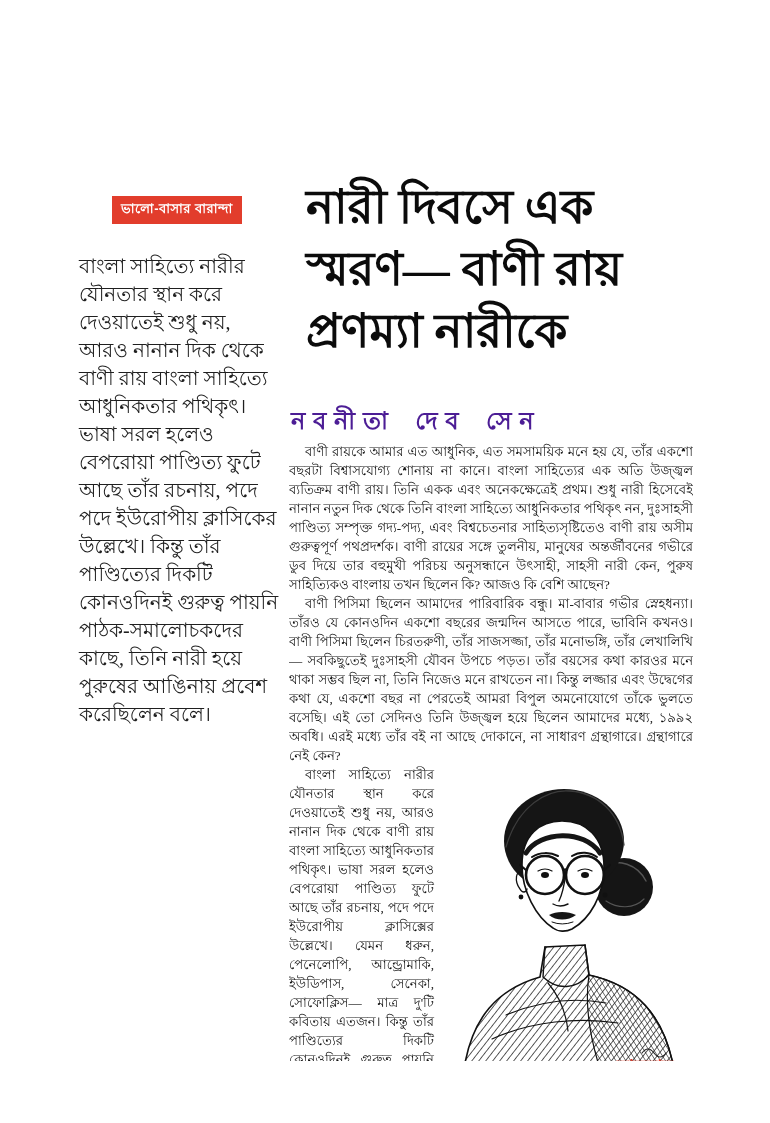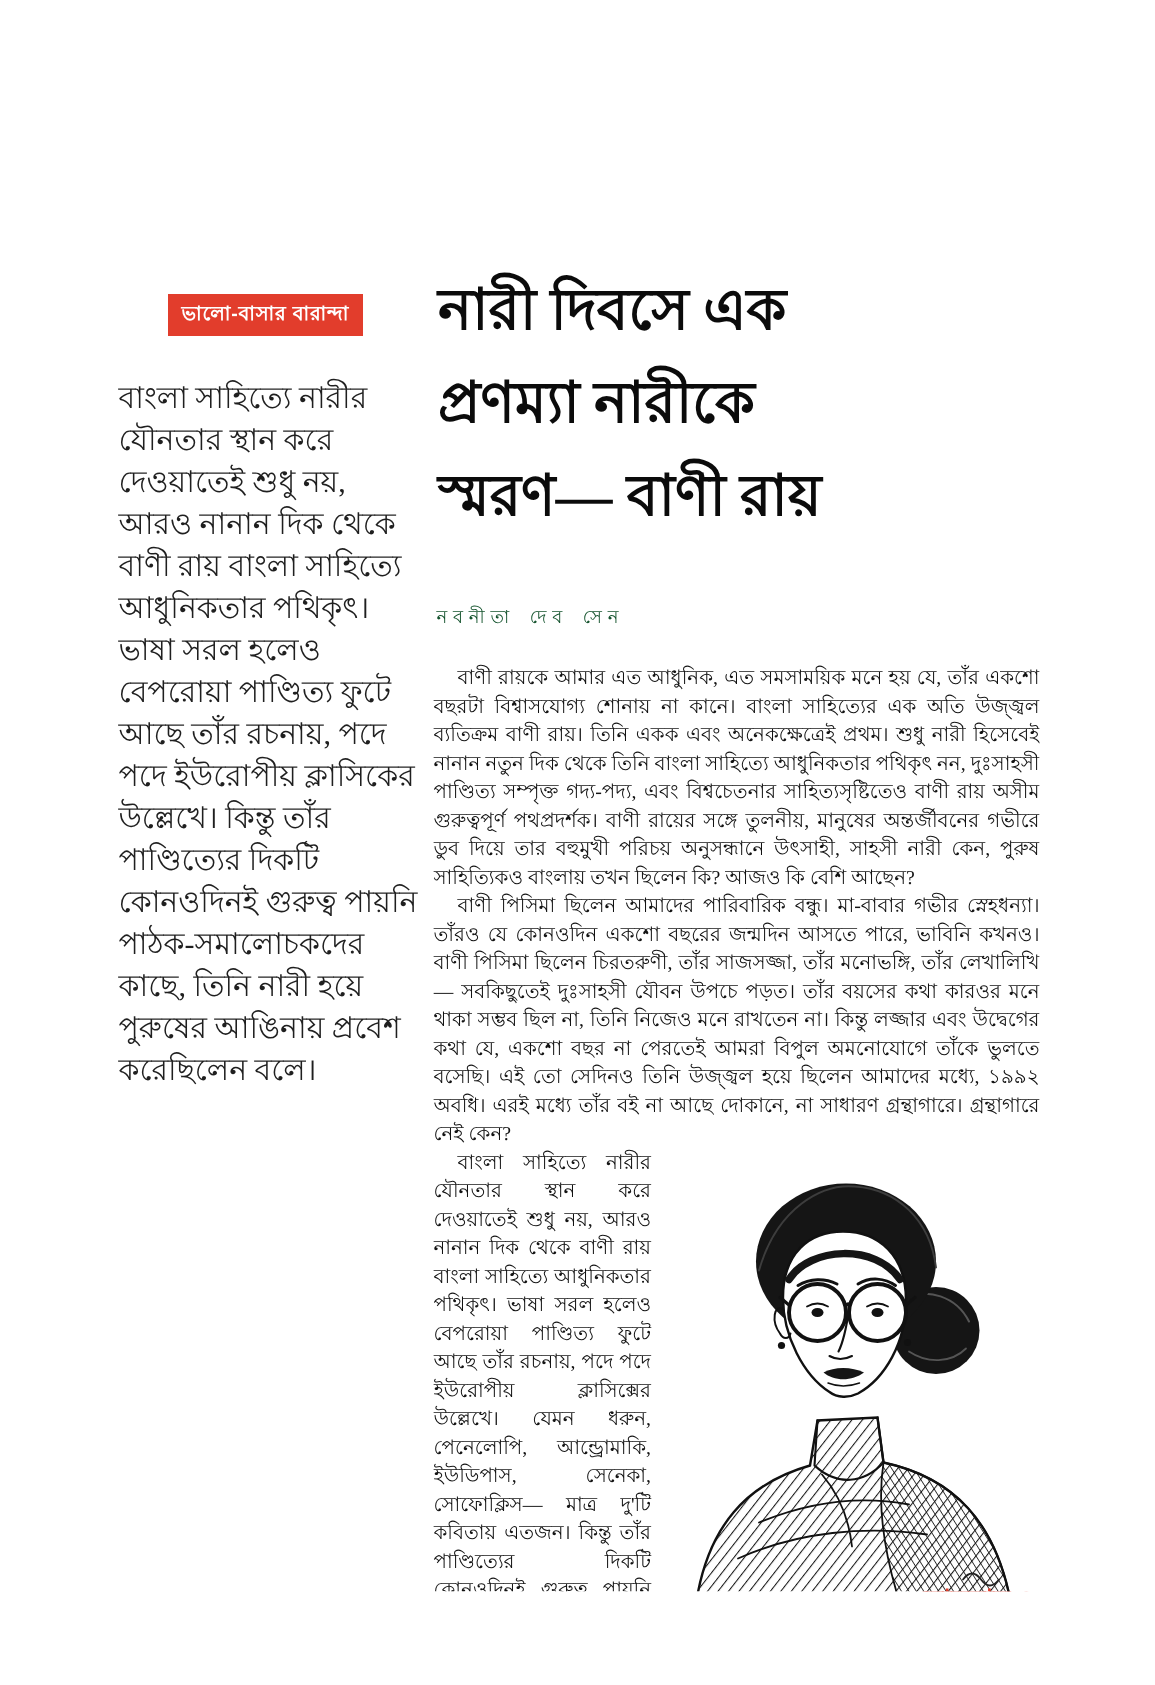--- a/index.html
+++ b/index.html
@@ -17,27 +17,27 @@
   .masthead-tag {
     position: absolute; left: 112px; top: 196px;
     background: var(--accent-red);
     color: #ffffff;
     font-size: 13px; font-weight: 700;
     padding: 3px 9px 4px 9px;
     letter-spacing: 0.5px;
     font-family: "Liberation Sans", "DejaVu Sans", sans-serif;
   }
   .headline {
-    position: absolute; left: 292px; top: 176px; width: 440px;
-    font-size: 38px; line-height: 62px; font-weight: 700;
+    position: absolute; left: 306px; top: 176px; width: 440px;
+    font-size: 47px; line-height: 62px; font-weight: 700;
     color: #0b0b0b;
   }
   .byline {
     position: absolute; left: 291px; top: 402px;
-    font-size: 12px; font-weight: 400; color: #14532d;
+    font-size: 24px; font-weight: 700; color: #4c1d95;
     letter-spacing: 0.32em; word-spacing: 0.25em;
   }
   .pull-quote {
     position: absolute; left: 79px; top: 252px; width: 200px;
     font-size: 20px; line-height: 28px; color: #1f1f1f;
     font-weight: 400;
   }
   .article-body {
     position: absolute; left: 289px; top: 442px; width: 404px; height: 634px;
     overflow: hidden;
@@ -61,22 +61,22 @@
 </style>
 </head>
 <body>
 
 <div class="page">
 
   <div class="masthead-tag">ভালো-বাসার বারান্দা</div>
 
   <div class="headline">
     <div>নারী দিবসে এক</div>
+    <div>স্মরণ— বাণী রায়</div>
     <div>প্রণম্যা নারীকে</div>
-    <div>স্মরণ— বাণী রায়</div>
   </div>
 
   <div class="byline">নবনীতা দেব সেন</div>
 
   <div class="pull-quote">বাংলা সাহিত্যে নারীর যৌনতার স্থান করে দেওয়াতেই শুধু নয়, আরও নানান দিক থেকে বাণী রায় বাংলা সাহিত্যে আধুনিকতার পথিকৃৎ। ভাষা সরল হলেও বেপরোয়া পাণ্ডিত্য ফুটে আছে তাঁর রচনায়, পদে পদে ইউরোপীয় ক্লাসিকের উল্লেখে। কিন্তু তাঁর পাণ্ডিত্যের দিকটি কোনওদিনই গুরুত্ব পায়নি পাঠক-সমালোচকদের কাছে, তিনি নারী হয়ে পুরুষের আঙিনায় প্রবেশ করেছিলেন বলে।</div>
 
   <div class="article-body">
     <p class="p-indent">বাণী রায়কে আমার এত আধুনিক, এত সমসাময়িক মনে হয় যে, তাঁর একশো বছরটা বিশ্বাসযোগ্য শোনায় না কানে। বাংলা সাহিত্যের এক অতি উজ্জ্বল ব্যতিক্রম বাণী রায়। তিনি একক এবং অনেকক্ষেত্রেই প্রথম। শুধু নারী হিসেবেই নানান নতুন দিক থেকে তিনি বাংলা সাহিত্যে আধুনিকতার পথিকৃৎ নন, দুঃসাহসী পাণ্ডিত্য সম্পৃক্ত গদ্য-পদ্য, এবং বিশ্বচেতনার সাহিত্যসৃষ্টিতেও বাণী রায় অসীম গুরুত্বপূর্ণ পথপ্রদর্শক। বাণী রায়ের সঙ্গে তুলনীয়, মানুষের অন্তর্জীবনের গভীরে ডুব দিয়ে তার বহুমুখী পরিচয় অনুসন্ধানে উৎসাহী, সাহসী নারী কেন, পুরুষ সাহিত্যিকও বাংলায় তখন ছিলেন কি? আজও কি বেশি আছেন?</p>
     <p class="p-indent">বাণী পিসিমা ছিলেন আমাদের পারিবারিক বন্ধু। মা-বাবার গভীর স্নেহধন্যা। তাঁরও যে কোনওদিন একশো বছরের জন্মদিন আসতে পারে, ভাবিনি কখনও। বাণী পিসিমা ছিলেন চিরতরুণী, তাঁর সাজসজ্জা, তাঁর মনোভঙ্গি, তাঁর লেখালিখি— সবকিছুতেই দুঃসাহসী যৌবন উপচে পড়ত। তাঁর বয়সের কথা কারওর মনে থাকা সম্ভব ছিল না, তিনি নিজেও মনে রাখতেন না। কিন্তু লজ্জার এবং উদ্বেগের কথা যে, একশো বছর না পেরতেই আমরা বিপুল অমনোযোগে তাঁকে ভুলতে বসেছি। এই তো সেদিনও তিনি উজ্জ্বল হয়ে ছিলেন আমাদের মধ্যে, ১৯৯২ অবধি। এরই মধ্যে তাঁর বই না আছে দোকানে, না সাধারণ গ্রন্থাগারে। গ্রন্থাগারে নেই কেন?</p>
 

